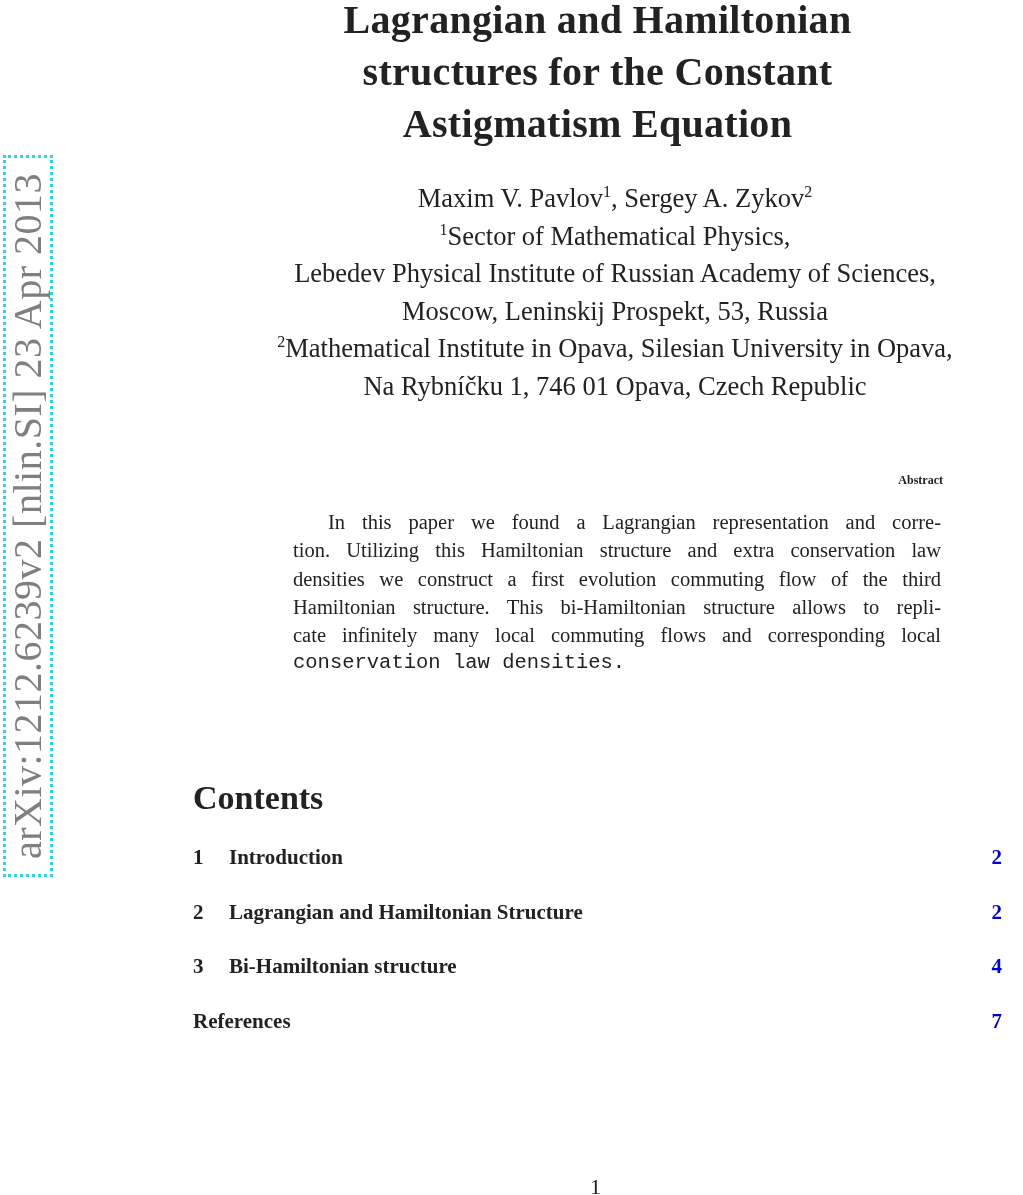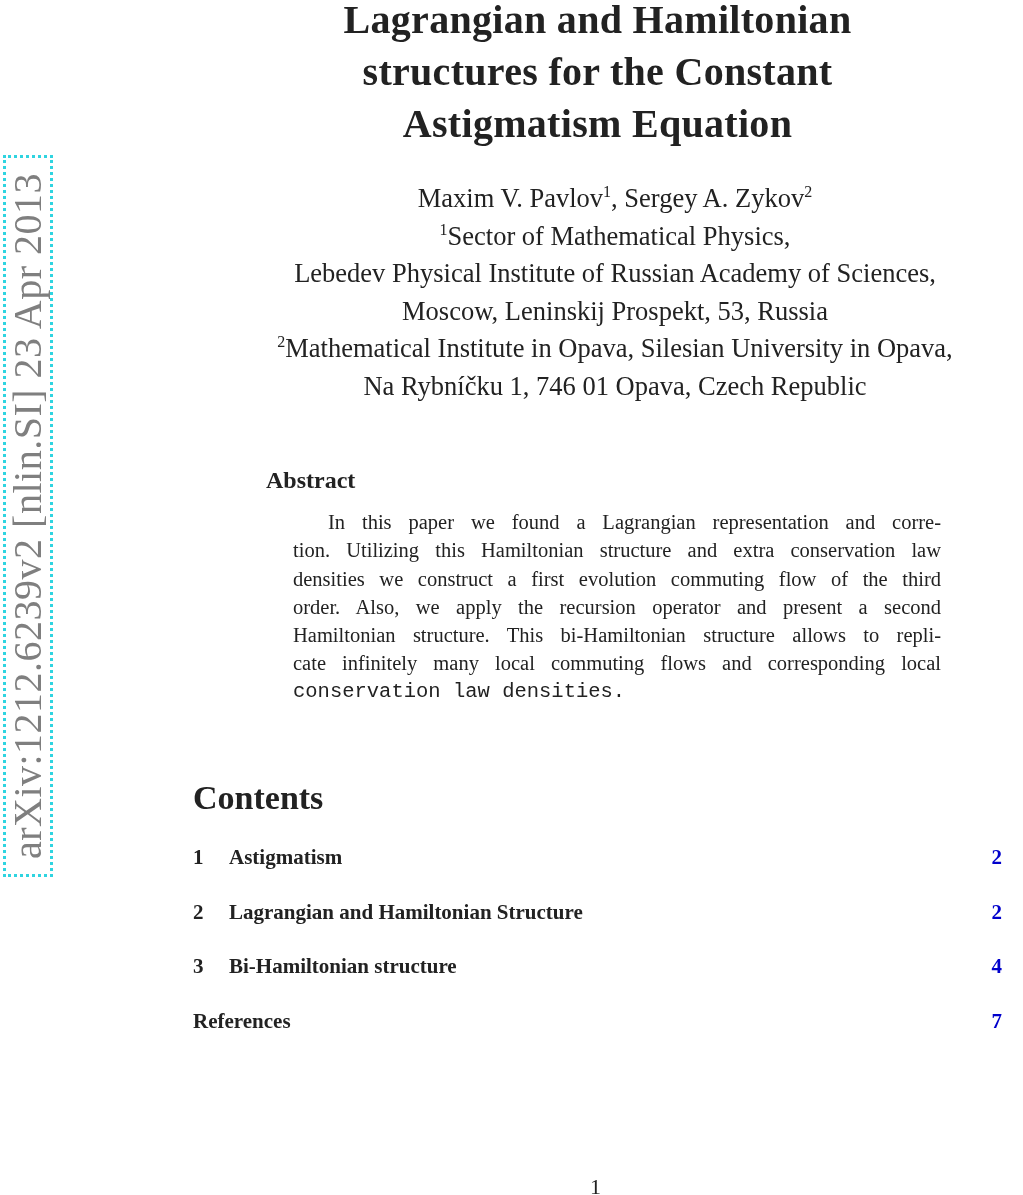--- a/index.html
+++ b/index.html
@@ -35,26 +35,26 @@
     top: 180px;
     text-align: center;
     font-size: 26.5px;
     line-height: 37.6px;
     color: #222;
   }
   .affil .line { display: block; white-space: nowrap; }
   .affil sup { font-size: 16px; vertical-align: 10px; line-height: 0; }
   .abstract-head {
     position: absolute;
-    left: 266px;
+    left: 248px;
     width: 695px;
     top: 467px;
-    text-align: left;
+    text-align: right;
     font-weight: bold;
-    font-size: 24px;
+    font-size: 12px;
     line-height: 26px;
     color: #222;
   }
   .abstract-body {
     position: absolute;
     left: 253px;
     width: 688px;
     top: 508px;
     font-size: 20.5px;
     line-height: 28.3px;
@@ -155,31 +155,30 @@
   <span class="line">Moscow, Leninskij Prospekt, 53, Russia</span>
   <span class="line"><sup>2</sup><span>Mathematical Institute in Opava, Silesian University in Opava,</span></span>
   <span class="line">Na Rybníčku 1, 746 01 Opava, Czech Republic</span>
 </div>
 
 <div class="abstract-head">Abstract</div>
 <div class="abstract-body">
   <span class="line first">In this paper we found a Lagrangian representation and corre-</span>
   <span class="line">tion. Utilizing this Hamiltonian structure and extra conservation law</span>
   <span class="line">densities we construct a first evolution commuting flow of the third</span>
-  <span class="line">order.  Also, we apply the recursion operator and present a second</span>
   <span class="line">Hamiltonian structure. This bi-Hamiltonian structure allows to repli-</span>
   <span class="line">cate infinitely many local commuting flows and corresponding local</span>
   <span class="line last">conservation law densities.</span>
 </div>
 
 <div class="contents-head">Contents</div>
 <div class="toc">
   <div class="toc-row">
     <span class="toc-num">1</span>
-    <span class="toc-label">Astigmatism</span>
+    <span class="toc-label">Introduction</span>
     <span class="toc-page">2</span>
   </div>
   <div class="toc-row">
     <span class="toc-num">2</span>
     <span class="toc-label">Lagrangian and Hamiltonian Structure</span>
     <span class="toc-page">2</span>
   </div>
   <div class="toc-row">
     <span class="toc-num">3</span>
     <span class="toc-label">Bi-Hamiltonian structure</span>

